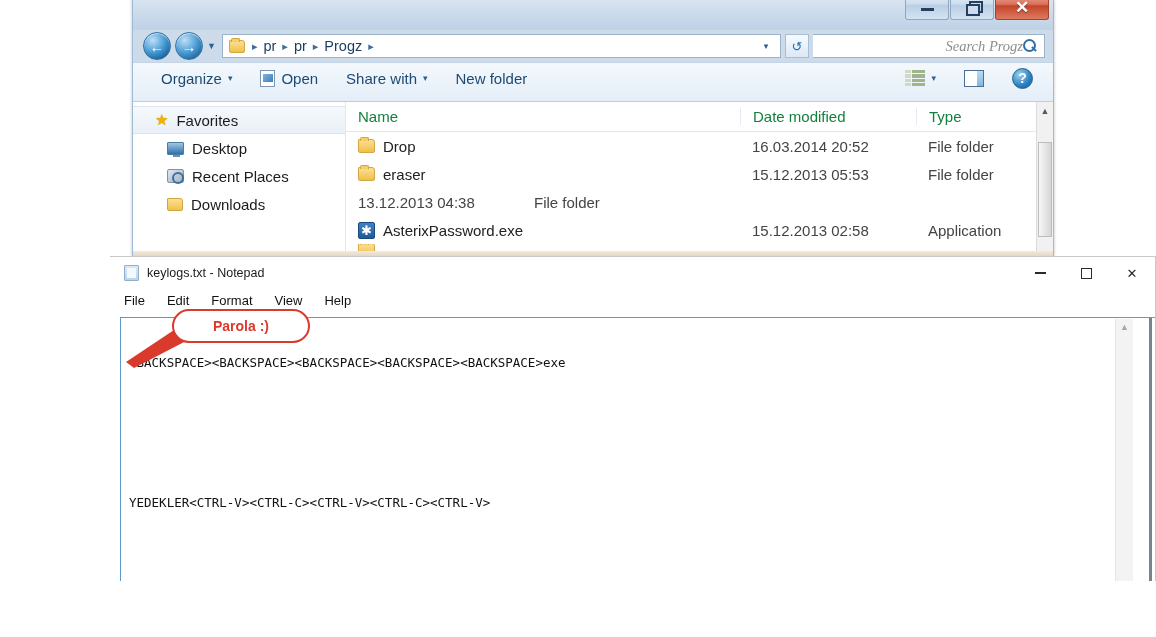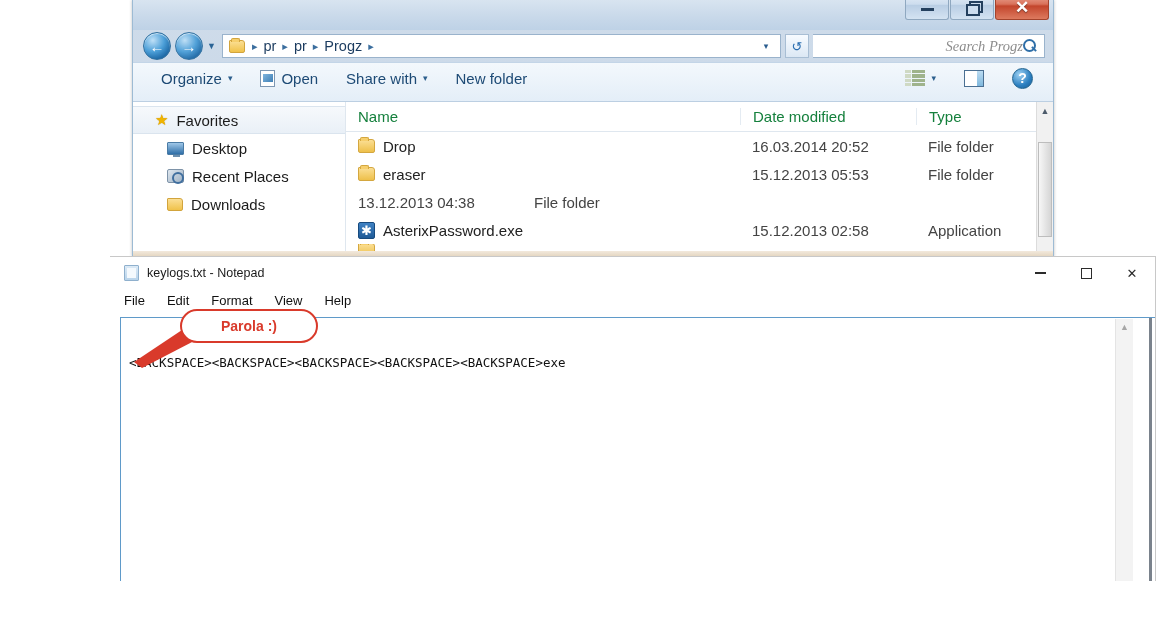--- a/index.html
+++ b/index.html
@@ -151,21 +151,21 @@
   .np-lines {
     position:absolute; left:8px; top:6px; right:30px;
     font-family:"DejaVu Sans Mono","Liberation Mono",monospace;
     font-size:12.5px; line-height:15.5px; color:#111; white-space:pre;
   }
   .np-scroll { position:absolute; right:22px; top:1px; bottom:0; width:18px; background:#f3f3f3; border-left:1px solid #e4e4e4; }
   .np-scroll .up { height:16px; display:flex;align-items:center;justify-content:center;color:#a6a6a6;font-size:9px; }
   .np-rightedge { position:absolute; right:3px; top:0; bottom:0; width:3px; background:#7a828c; }
 
   
-  #annot { position:absolute; left:126px; top:300px; width:320px; height:80px; pointer-events:none; }
+  #annot { position:absolute; left:118px; top:300px; width:320px; height:80px; pointer-events:none; }
   .bubble {
     position:absolute; left:54px; top:9px; width:138px; height:34px;
     border:2.5px solid #d93a2b; border-radius:17px; background:#fff;
     display:flex; align-items:center; justify-content:center;
   }
   .bubble span { color:#d93a2b; font-size:14px; font-weight:bold; }
 </style>
 </head>
 <body>
 
@@ -351,20 +351,21 @@
       <span>Format</span>
       <span>View</span>
       <span>Help</span>
     </div>
 
     <div class="np-text">
       <div class="np-lines">
         <div>&lt;BACKSPACE&gt;&lt;BACKSPACE&gt;&lt;BACKSPACE&gt;&lt;BACKSPACE&gt;&lt;BACKSPACE&gt;exe</div>
         <div>&nbsp;</div>
         <div>&nbsp;</div>
+        <div>YEDEKLER&lt;CTRL-V&gt;&lt;CTRL-C&gt;&lt;CTRL-V&gt;&lt;CTRL-C&gt;&lt;CTRL-V&gt;</div>
       </div>
       <div class="np-scroll">
         <div class="up">▲</div>
       </div>
       <div class="np-rightedge"></div>
     </div>
   </div>
 
   <div id="annot">
     <svg width="320" height="80" style="position:absolute;left:0;top:0">

